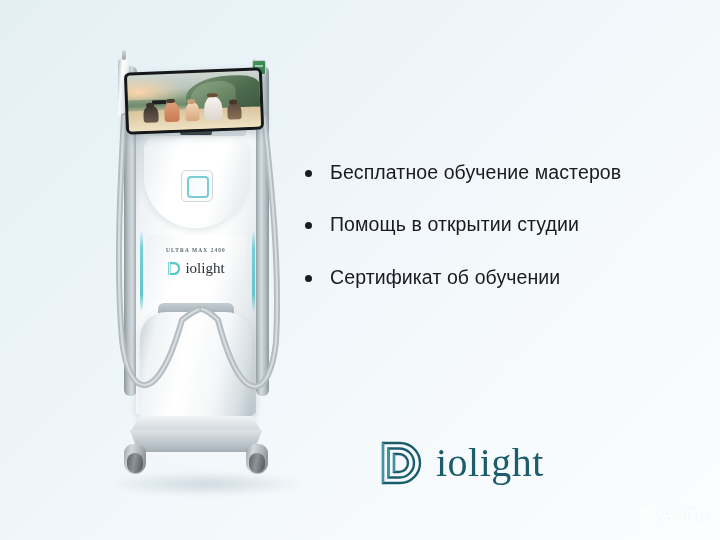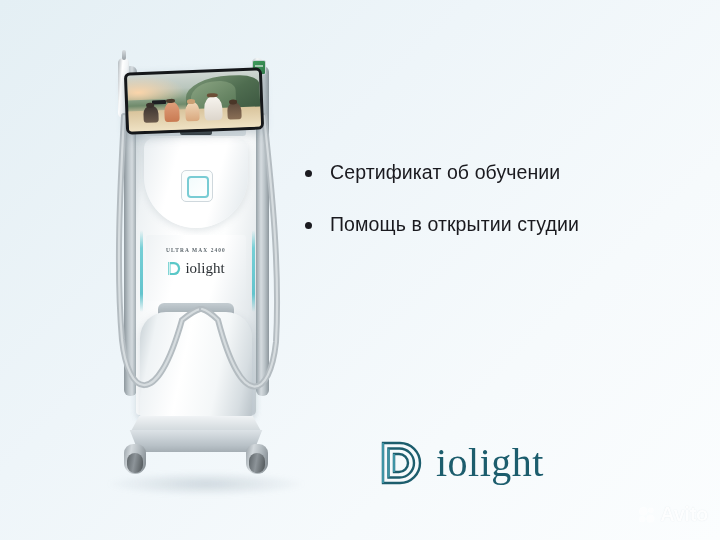--- a/index.html
+++ b/index.html
@@ -330,25 +330,29 @@
           <div class="fig f5"></div>
             <div class="hd h5"></div>
         </div>
       </div>
     </div>
   </div>
 
   <div class="bullets">
     <div class="bullet-row">
       <span class="bullet-dot"></span>
-      <span class="bullet-text">Сертификат об обучении</span>
+      <span class="bullet-text">Бесплатное обучение мастеров</span>
     </div>
     <div class="bullet-row">
       <span class="bullet-dot"></span>
       <span class="bullet-text">Помощь в открытии студии</span>
+    </div>
+    <div class="bullet-row">
+      <span class="bullet-dot"></span>
+      <span class="bullet-text">Сертификат об обучении</span>
     </div>
   </div>
 
   <div class="brand">
     <svg class="brand-mark" viewBox="0 0 44 46">
       <g fill="none" stroke="#1c5d6d" stroke-width="2.4">
         <path d="M5 3 H22 A20 20 0 0 1 22 43 H5 Z"></path>
         <path d="M10.5 8.5 H21.5 A14.5 14.5 0 0 1 21.5 37.5 H10.5 Z"></path>
         <path d="M16 14 H21 A9 9 0 0 1 21 32 H16 Z"></path>
       </g>

